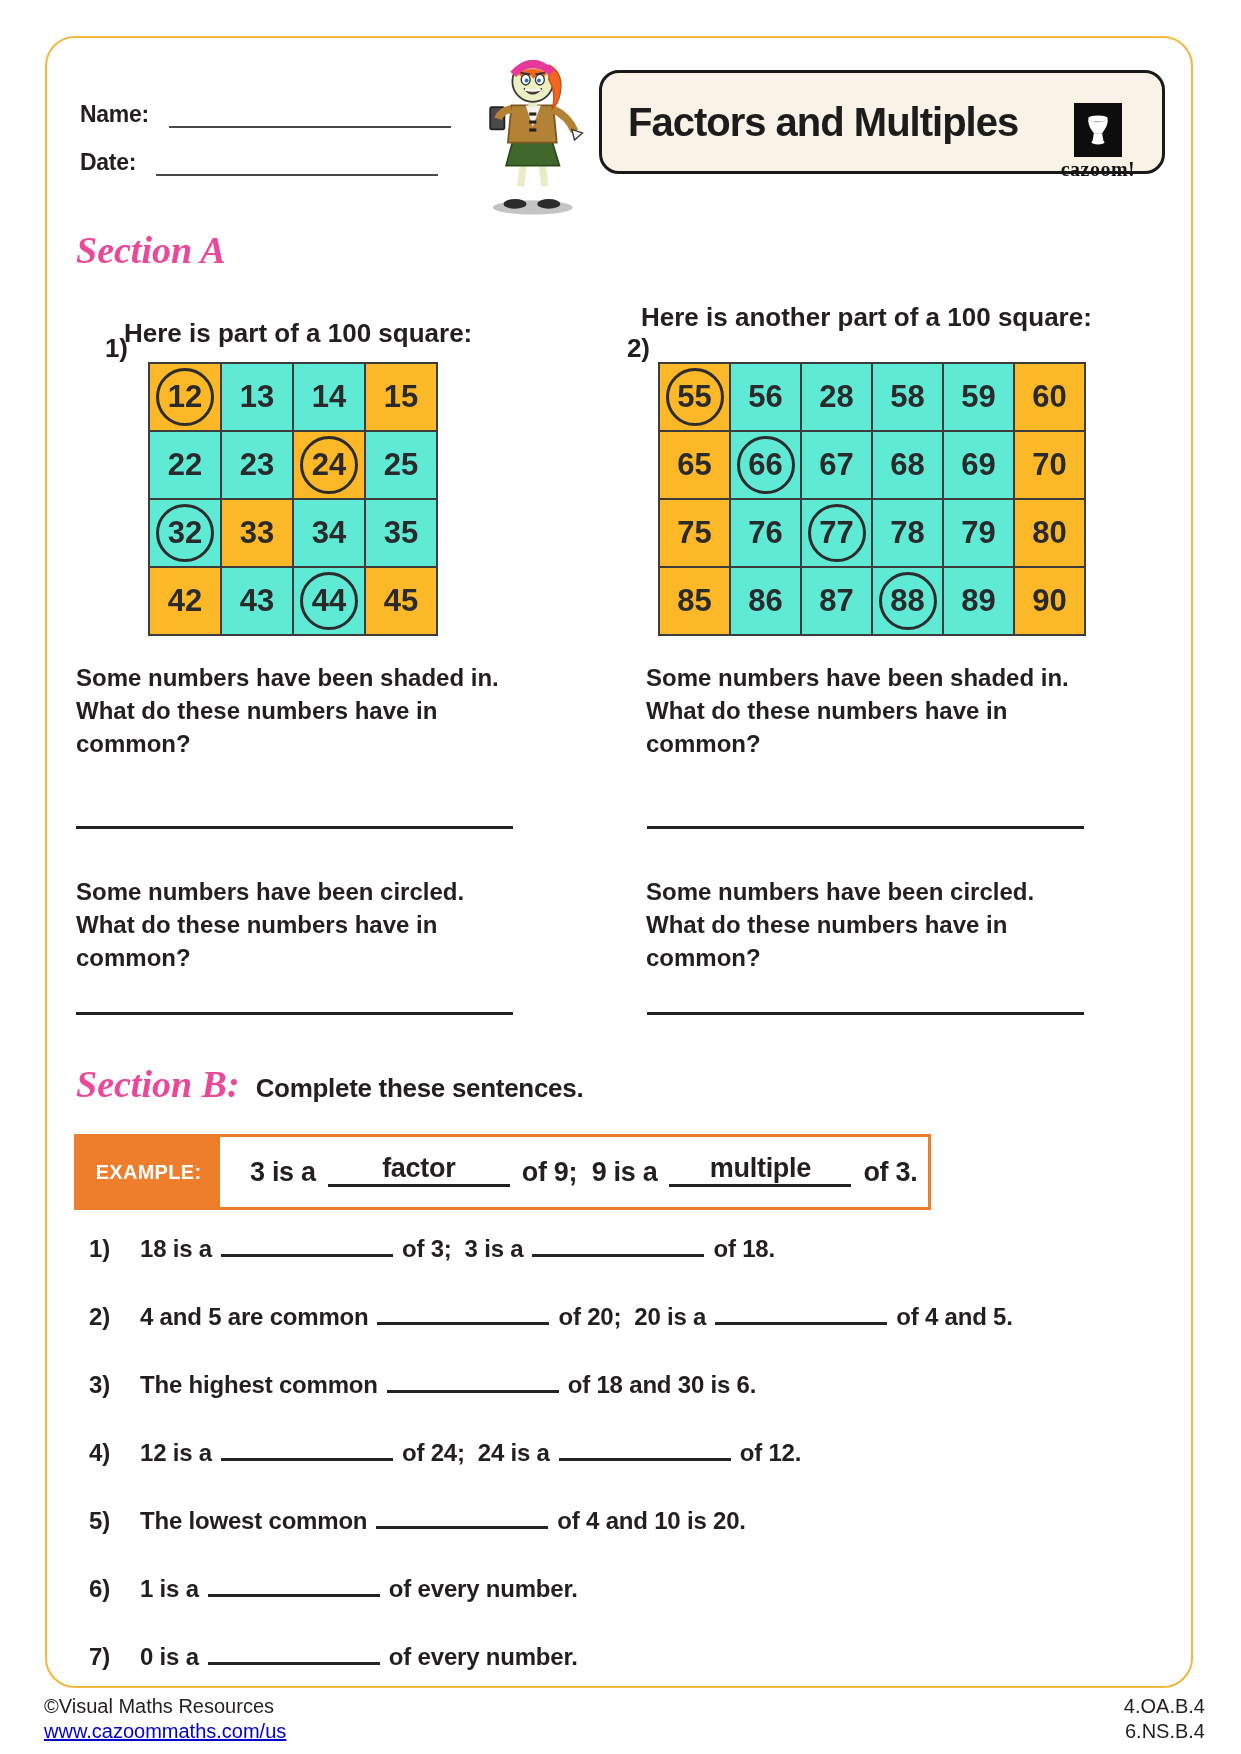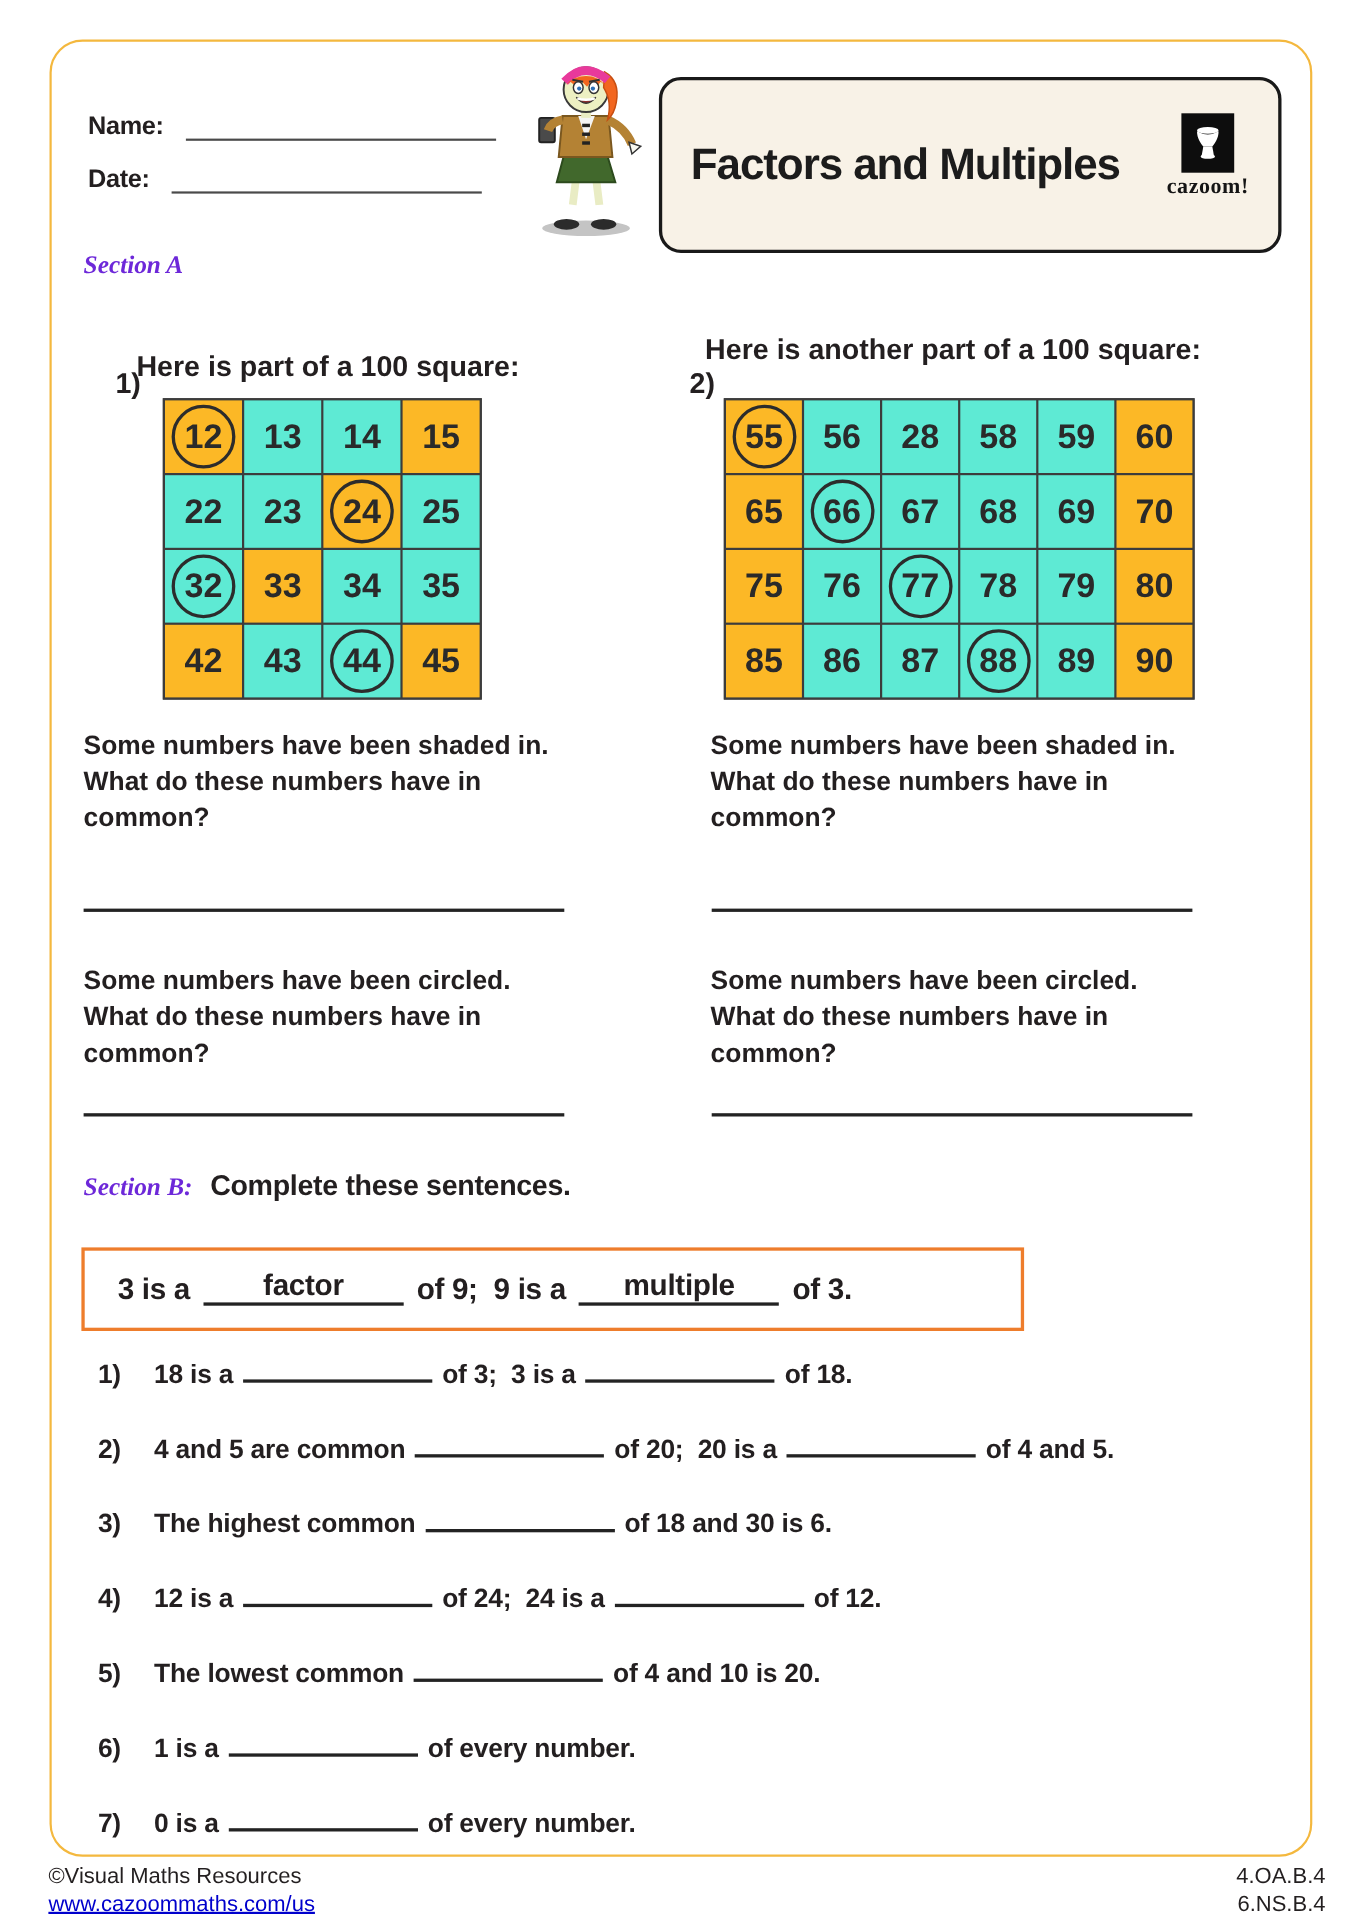--- a/index.html
+++ b/index.html
@@ -13,33 +13,33 @@
     border:2.5px solid #F4B83E; border-radius:30px;
   }
   
   .field { position:absolute; display:flex; align-items:flex-end; }
   .field-label { font-size:23px; font-weight:bold; letter-spacing:-0.3px; }
   .field-line { display:inline-block; width:282px; border-bottom:2.5px solid #4a4a4a; margin-left:20px; height:30px; }
   .name-field { left:80px; top:98px; }
   .date-field { left:80px; top:146px; }
   .mascot { position:absolute; left:460px; top:40px; width:142px; height:192px; }
   .title-box {
-    position:absolute; left:599px; top:70px; width:566px; height:160px;
+    position:absolute; left:599px; top:70px; width:566px; height:104px;
     background:#F8F2E7; border:3px solid #191919; border-radius:20px;
   }
   .title-text {
     position:absolute; left:26px; top:0; height:100%; display:flex; align-items:center;
     font-size:40px; font-weight:bold; letter-spacing:-1px; color:#1c1c1c;
   }
   .logo { position:absolute; right:18px; top:30px; width:92px; text-align:center; }
   .logo-square { display:block; margin:0 auto; width:48px; height:54px; background:#0d0d0d; padding:4px 6px; }
   .logo-square svg { width:100%; height:100%; display:block; }
   .logo-text { font-family:"Liberation Serif", serif; font-weight:bold; font-size:20px; letter-spacing:0.5px; color:#151515; margin-top:1px; }
   
-  .serif-heading { font-family:"Liberation Serif", serif; font-weight:bold; font-style:italic; font-size:23px; color:#6d28d9; }
+  .serif-heading { font-family:"Liberation Serif", serif; font-weight:bold; font-style:italic; font-size:38px; color:#ec4899; }
   .section-a-heading { position:absolute; left:76px; top:228px; }
   .prompt-row { position:absolute; font-size:26px; font-weight:bold; white-space:pre-wrap; }
   .prompt-num { display:inline-block; }
   #q1-row { left:76px; top:302px; }
   #q1-row .prompt-text { position:absolute; left:48px; top:16px; width:520px; }
   #q2-row { left:598px; top:302px; }
   #q2-row .prompt-text { position:absolute; left:43px; top:0; width:560px; }
   
   .hgrid { position:absolute; display:grid; border:2px solid #3c3c3c; background:#3c3c3c; grid-gap:2px; }
   #grid1 { left:148px; top:362px; }
@@ -310,20 +310,21 @@
 common?</div>
   <div class="answer-line" style="left:76px; top:1012px;"></div>
   <div class="answer-line" style="left:647px; top:1012px;"></div>
 
   <div class="section-b-heading">
     <span class="serif-heading">Section B:</span>
     <span class="section-b-instruction">Complete these sentences.</span>
   </div>
 
   <div class="example-box">
+    <div class="example-label">EXAMPLE:</div>
     <div class="example-content">
         <span class="stext">3 is a</span>
         <span class="blank" style="width: 182px;">
           <span class="fill">factor</span>
         </span>
         <span class="stext">of 9;  9 is a</span>
         <span class="blank" style="width: 182px;">
           <span class="fill">multiple</span>
         </span>
         <span class="stext">of 3.</span>

